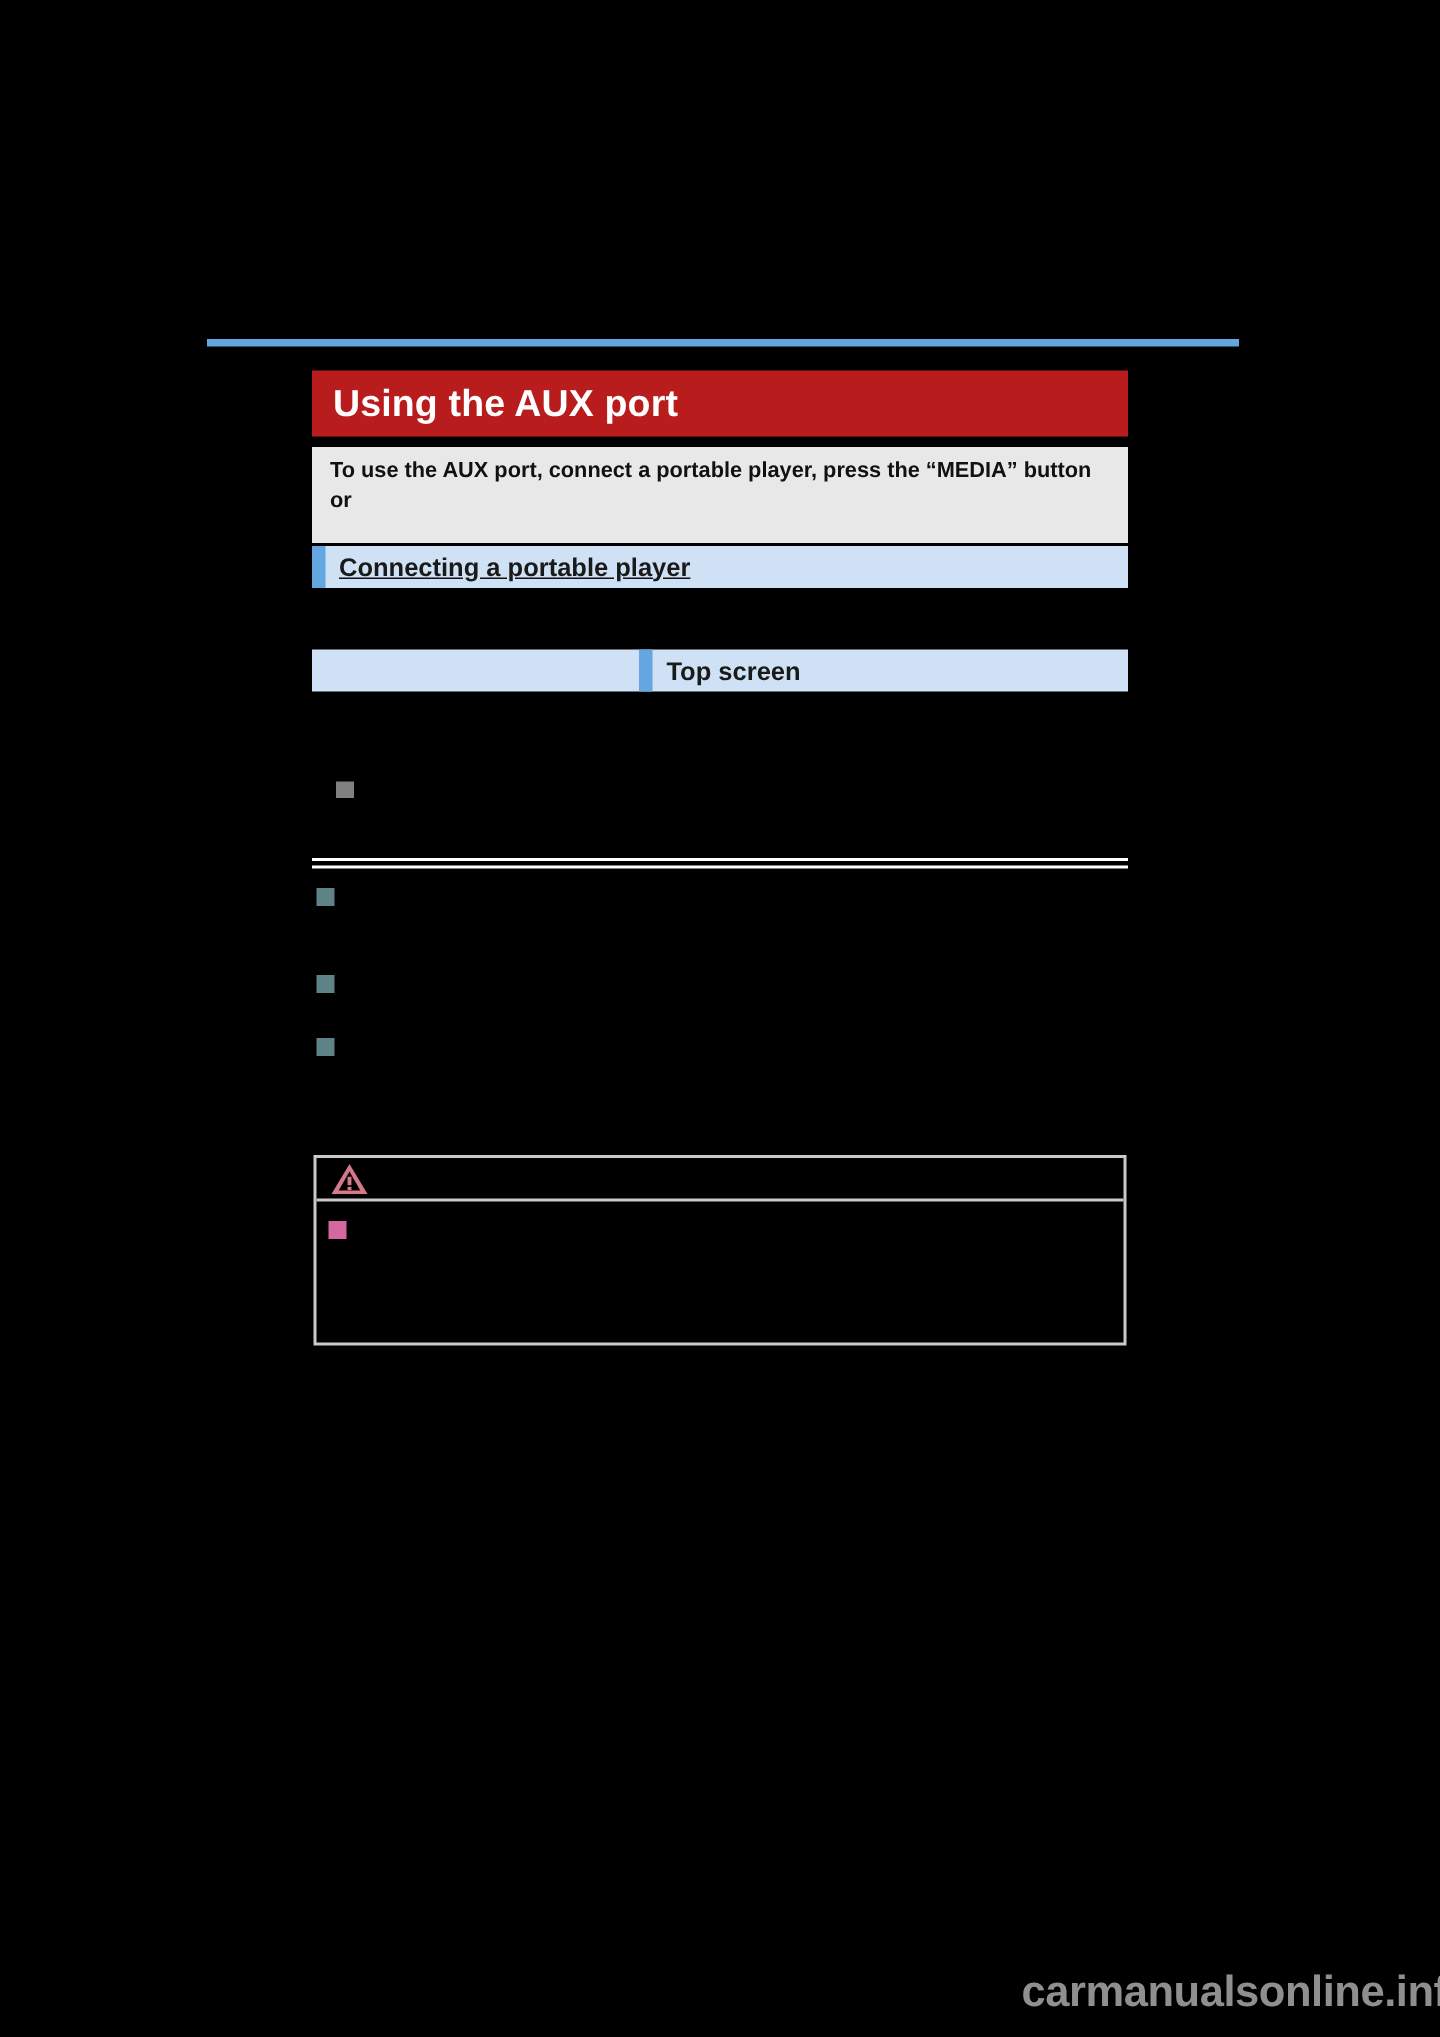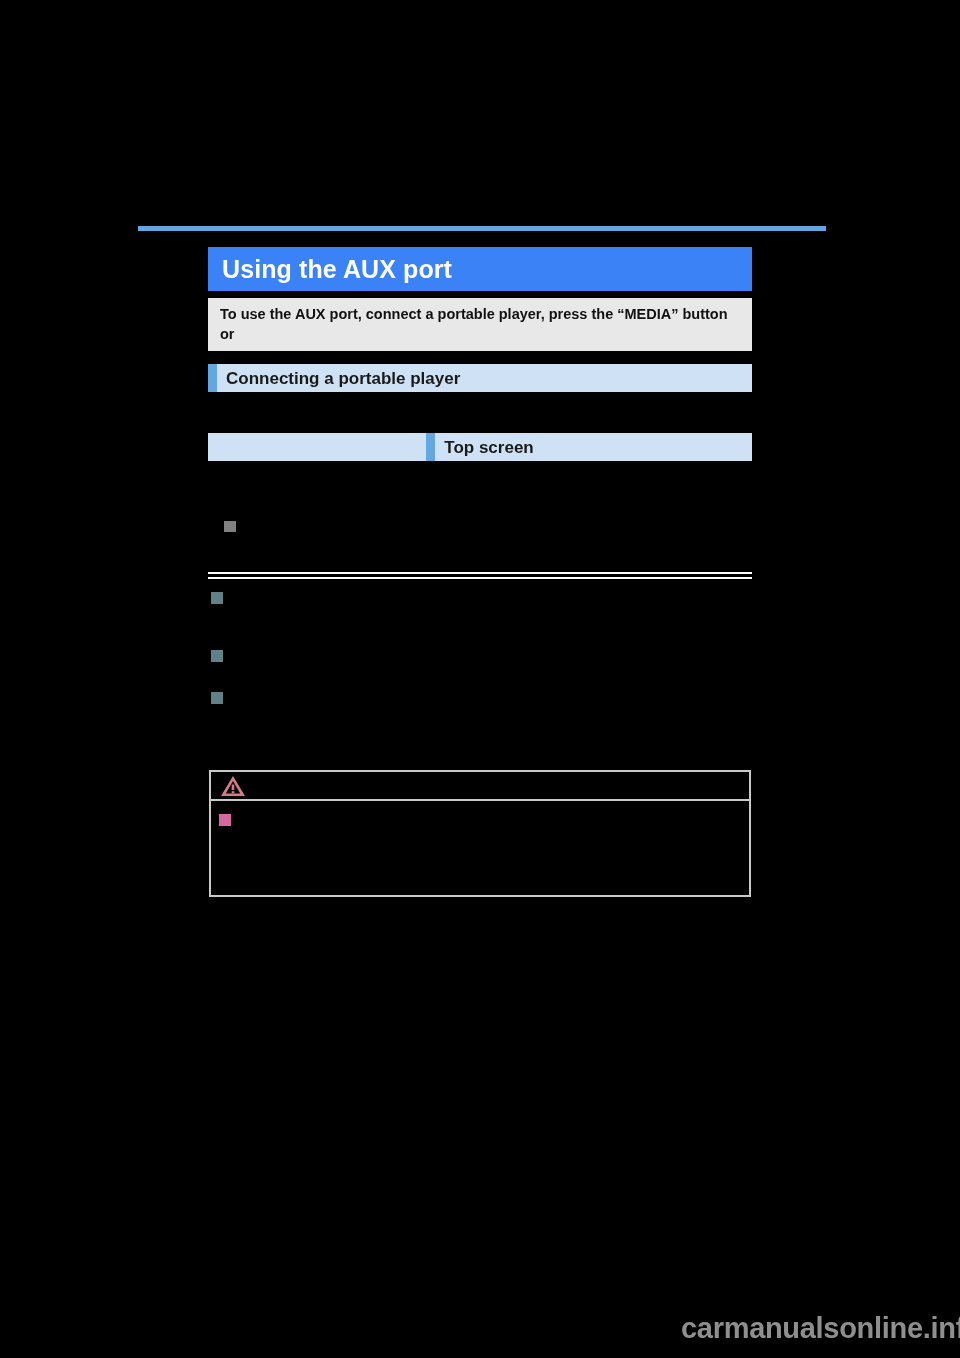--- a/index.html
+++ b/index.html
@@ -37,40 +37,40 @@
     background: #63a6e0;
   }
 
   
   .title-bar {
     position: absolute;
     left: 208px;
     top: 247px;
     width: 544px;
     height: 44px;
-    background: #3b82f6;
+    background: #b91c1c;
     display: flex;
     align-items: center;
   }
   .title-bar .title-text {
     color: #ffffff;
     font-size: 25px;
     font-weight: bold;
     letter-spacing: 0.1px;
     padding-left: 14px;
     line-height: 1;
   }
 
   
   .info-box {
     position: absolute;
     left: 208px;
     top: 298px;
     width: 544px;
-    height: 53px;
+    height: 64px;
     background: #e8e8e8;
     box-sizing: border-box;
     padding: 7px 12px 0 12px;
   }
   .info-box p {
     margin: 0;
     font-size: 14.5px;
     font-weight: bold;
     line-height: 1.35;
     color: #111111;
@@ -92,21 +92,21 @@
     background: #63a6e0;
     flex: 0 0 auto;
   }
   .section-bar .section-text {
     font-size: 17px;
     font-weight: bold;
     color: #1a1a1a;
     padding-left: 9px;
     line-height: 1;
   }
-  #section-connecting { top: 364px; }
+  #section-connecting { top: 364px; text-decoration: underline; }
   #section-topscreen  { top: 433px; justify-content: center; }
 
   
   .bullet-row {
     position: absolute;
     display: flex;
     align-items: flex-start;
   }
   .sq {
     display: inline-block;

